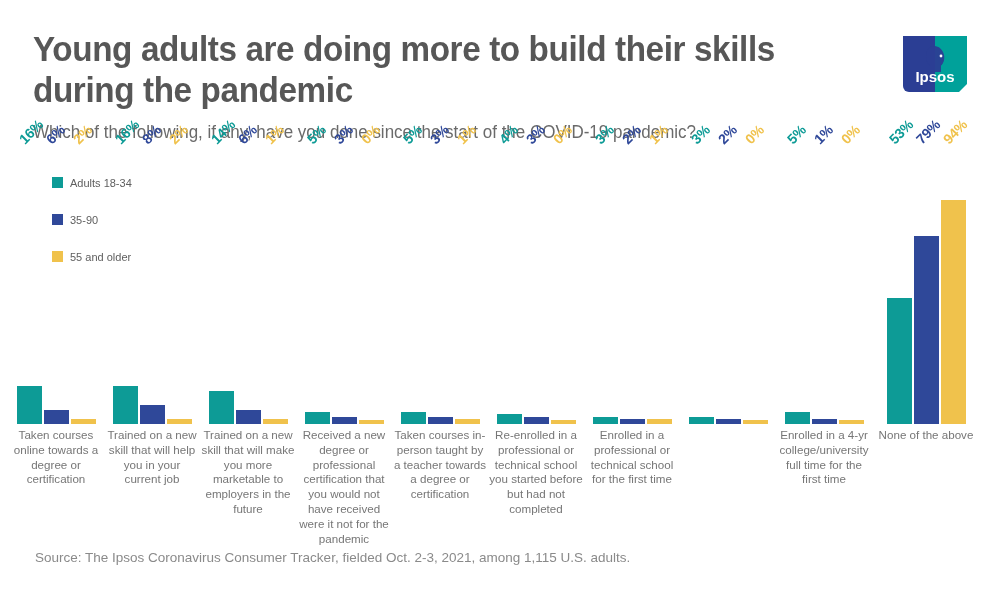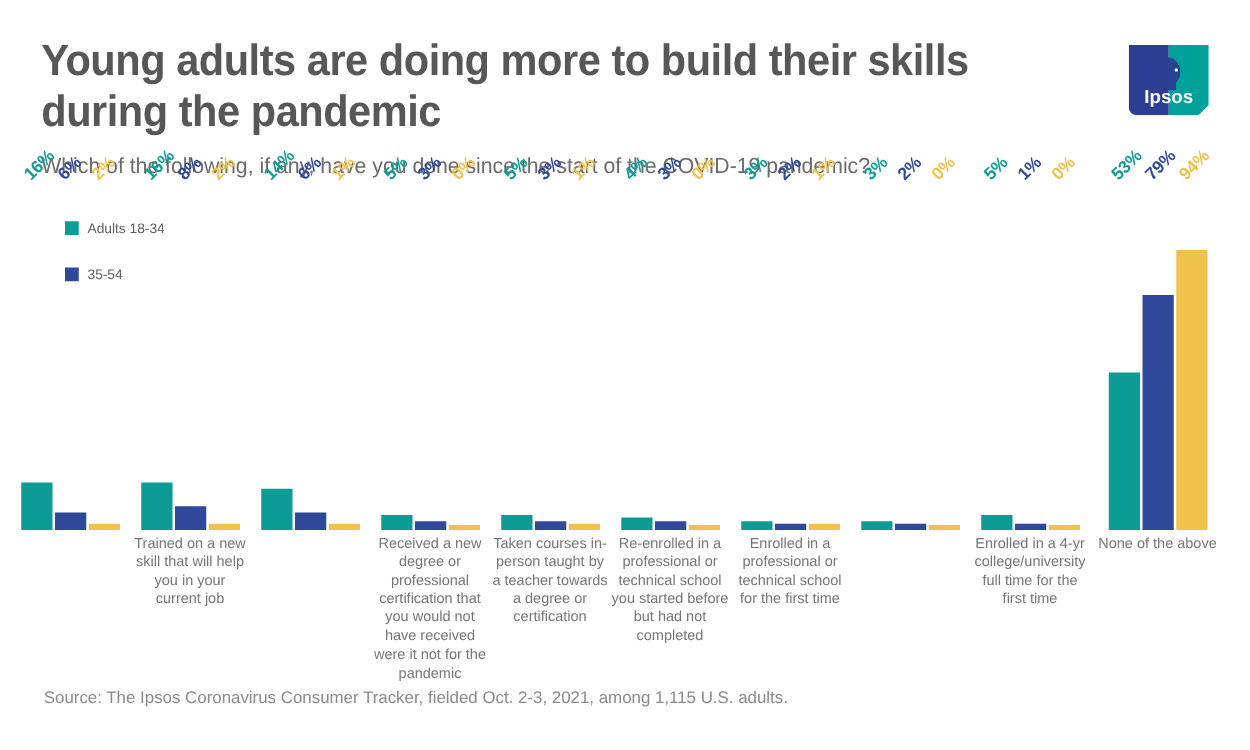--- a/index.html
+++ b/index.html
@@ -169,40 +169,45 @@
   </div>
 </div>
 
 <div id="legend">
   <div class="legend-row">
     <span class="legend-swatch" style="background:#0D9B96"></span>
     <span class="legend-label">Adults 18-34</span>
   </div>
   <div class="legend-row">
     <span class="legend-swatch" style="background:#2F4899"></span>
-    <span class="legend-label">35-54</span>
+    <span class="legend-label">35-90</span>
+  </div>
+  <div class="legend-row">
+    <span class="legend-swatch" style="background:#F0C24C"></span>
+    <span class="legend-label">55 and older</span>
   </div>
 </div>
 
 <div id="plot">
     <div class="group" style="left: 8px; width: 96px;">
       <div class="bars">
         <div class="bar-wrap" style="width: 25px; margin-right: 2px;">
           <span class="bar-label" style="color: rgb(13, 155, 150);">16%</span>
           <div class="bar" style="height: 38px; background: rgb(13, 155, 150);"></div>
         </div>
         <div class="bar-wrap" style="width: 25px; margin-right: 2px;">
           <span class="bar-label" style="color: rgb(47, 72, 153);">6%</span>
           <div class="bar" style="height: 14px; background: rgb(47, 72, 153);"></div>
         </div>
         <div class="bar-wrap" style="width: 25px; margin-right: 0px;">
           <span class="bar-label" style="color: rgb(240, 194, 76);">2%</span>
           <div class="bar" style="height: 5px; background: rgb(240, 194, 76);"></div>
         </div>
       </div>
+      <div class="cat-label">Taken courses online towards a degree or certification</div>
     </div>
     <div class="group" style="left: 104px; width: 96px;">
       <div class="bars">
         <div class="bar-wrap" style="width: 25px; margin-right: 2px;">
           <span class="bar-label" style="color: rgb(13, 155, 150);">16%</span>
           <div class="bar" style="height: 38px; background: rgb(13, 155, 150);"></div>
         </div>
         <div class="bar-wrap" style="width: 25px; margin-right: 2px;">
           <span class="bar-label" style="color: rgb(47, 72, 153);">8%</span>
           <div class="bar" style="height: 19px; background: rgb(47, 72, 153);"></div>
@@ -222,20 +227,21 @@
         </div>
         <div class="bar-wrap" style="width: 25px; margin-right: 2px;">
           <span class="bar-label" style="color: rgb(47, 72, 153);">6%</span>
           <div class="bar" style="height: 14px; background: rgb(47, 72, 153);"></div>
         </div>
         <div class="bar-wrap" style="width: 25px; margin-right: 0px;">
           <span class="bar-label" style="color: rgb(240, 194, 76);">1%</span>
           <div class="bar" style="height: 5px; background: rgb(240, 194, 76);"></div>
         </div>
       </div>
+      <div class="cat-label">Trained on a new skill that will make you more marketable to employers in the future</div>
     </div>
     <div class="group" style="left: 296px; width: 96px;">
       <div class="bars">
         <div class="bar-wrap" style="width: 25px; margin-right: 2px;">
           <span class="bar-label" style="color: rgb(13, 155, 150);">5%</span>
           <div class="bar" style="height: 12px; background: rgb(13, 155, 150);"></div>
         </div>
         <div class="bar-wrap" style="width: 25px; margin-right: 2px;">
           <span class="bar-label" style="color: rgb(47, 72, 153);">3%</span>
           <div class="bar" style="height: 7px; background: rgb(47, 72, 153);"></div>

